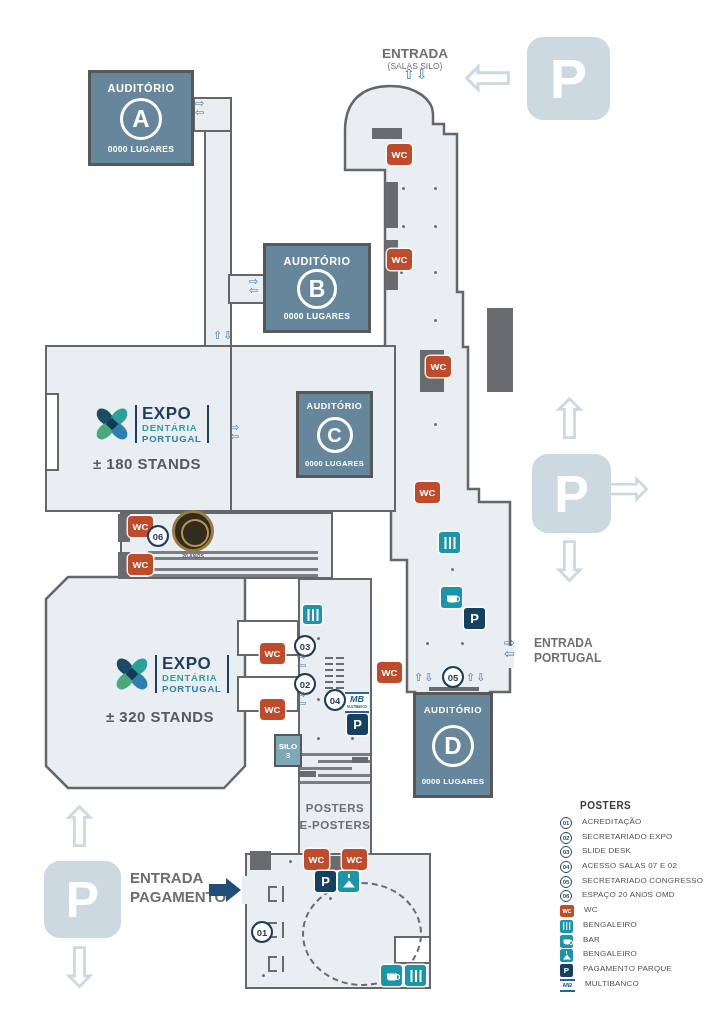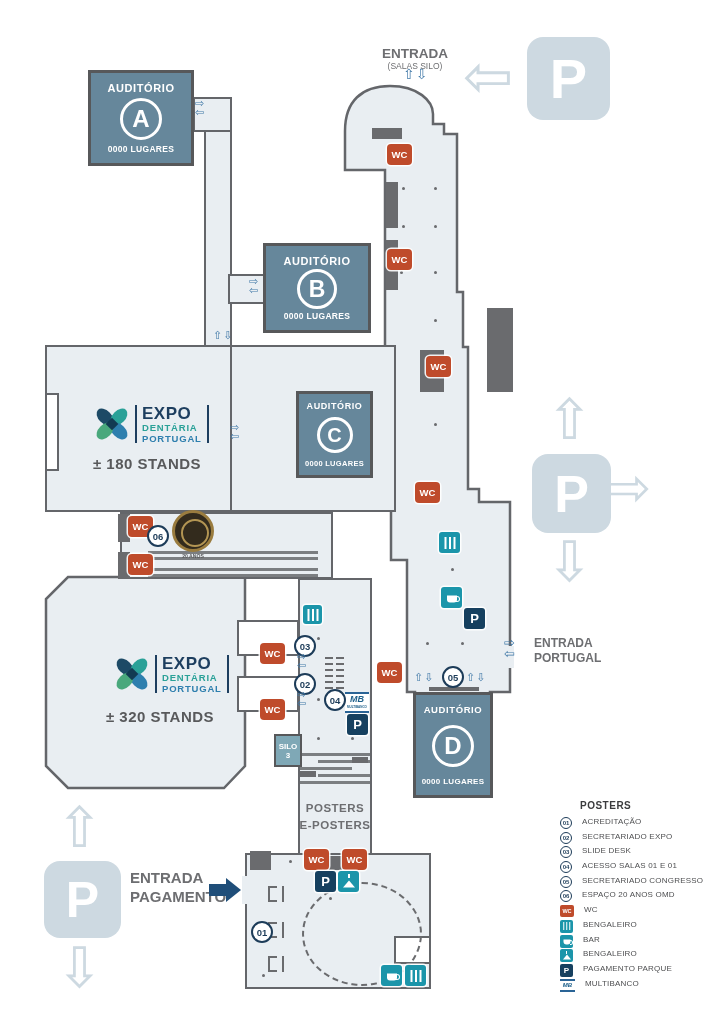--- a/index.html
+++ b/index.html
@@ -346,21 +346,21 @@
     <div class="lrow">
       <span class="lnum">02</span>
       <span class="llabel">SECRETARIADO EXPO</span>
     </div>
     <div class="lrow">
       <span class="lnum">03</span>
       <span class="llabel">SLIDE DESK</span>
     </div>
     <div class="lrow">
       <span class="lnum">04</span>
-      <span class="llabel">ACESSO SALAS 01 E 01</span>
+      <span class="llabel">ACESSO SALAS 07 E 02</span>
     </div>
     <div class="lrow">
       <span class="lnum">05</span>
       <span class="llabel">SECRETARIADO CONGRESSO</span>
     </div>
     <div class="lrow">
       <span class="lnum">06</span>
       <span class="llabel">ESPAÇO 20 ANOS OMD</span>
     </div>
     <div class="lrow">

